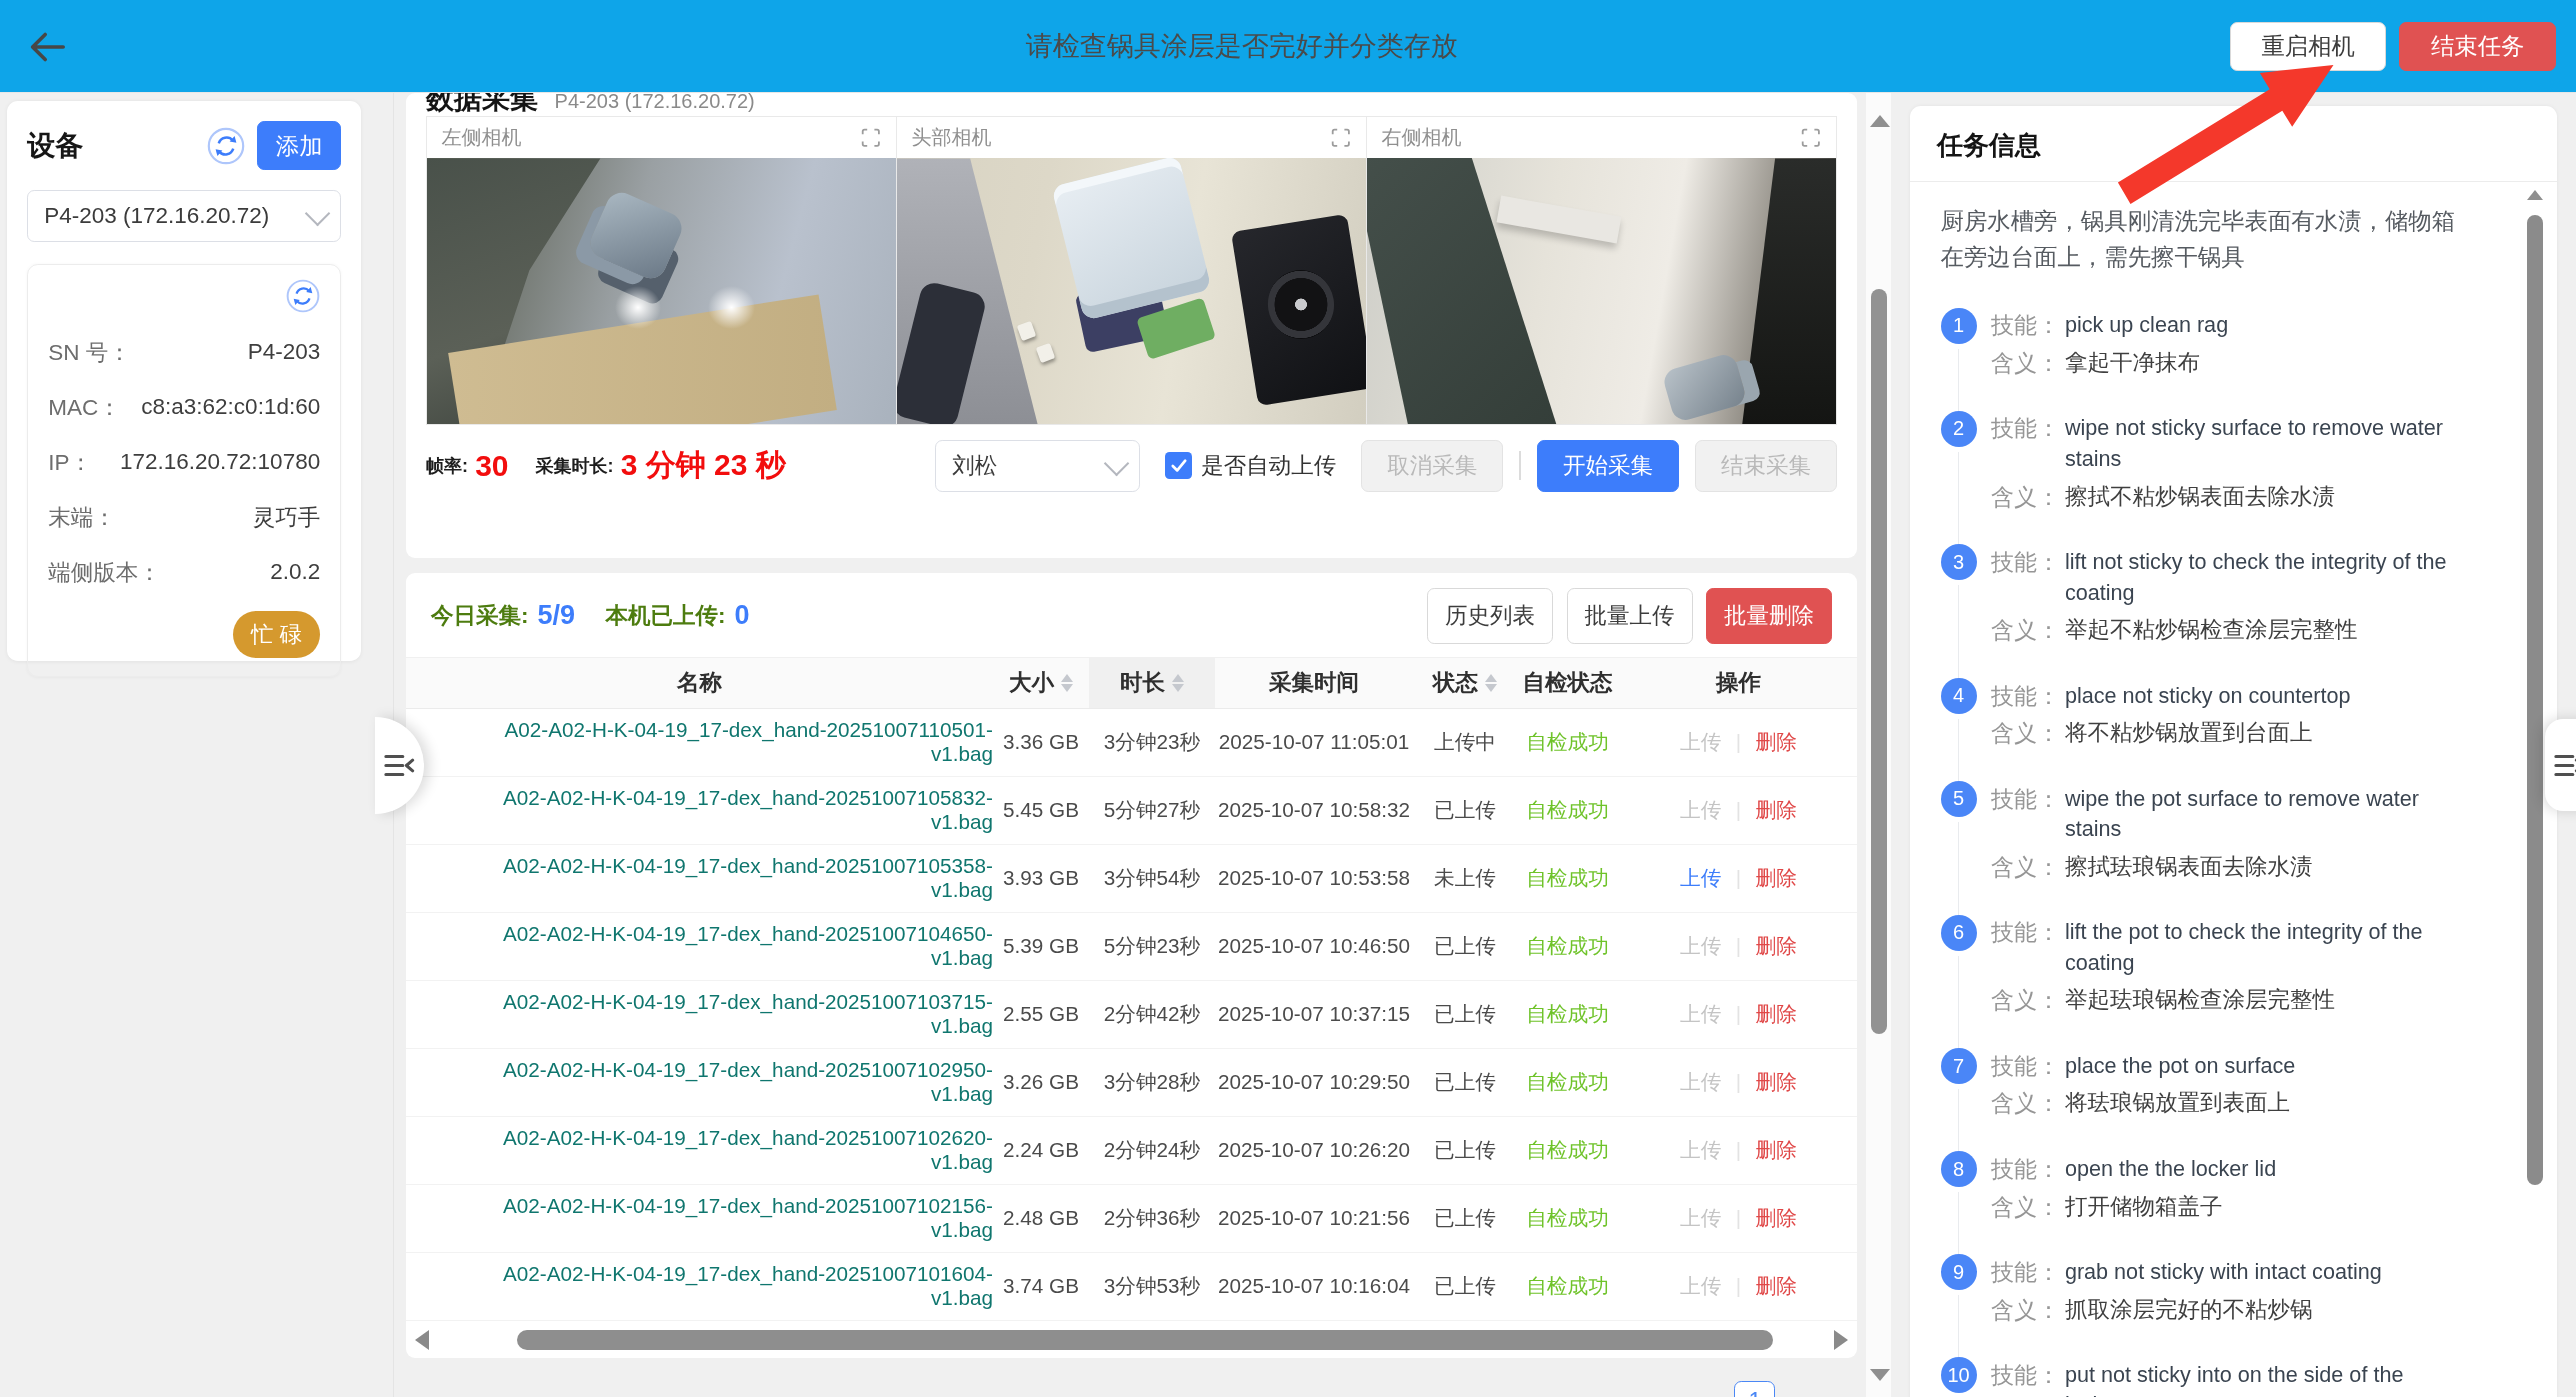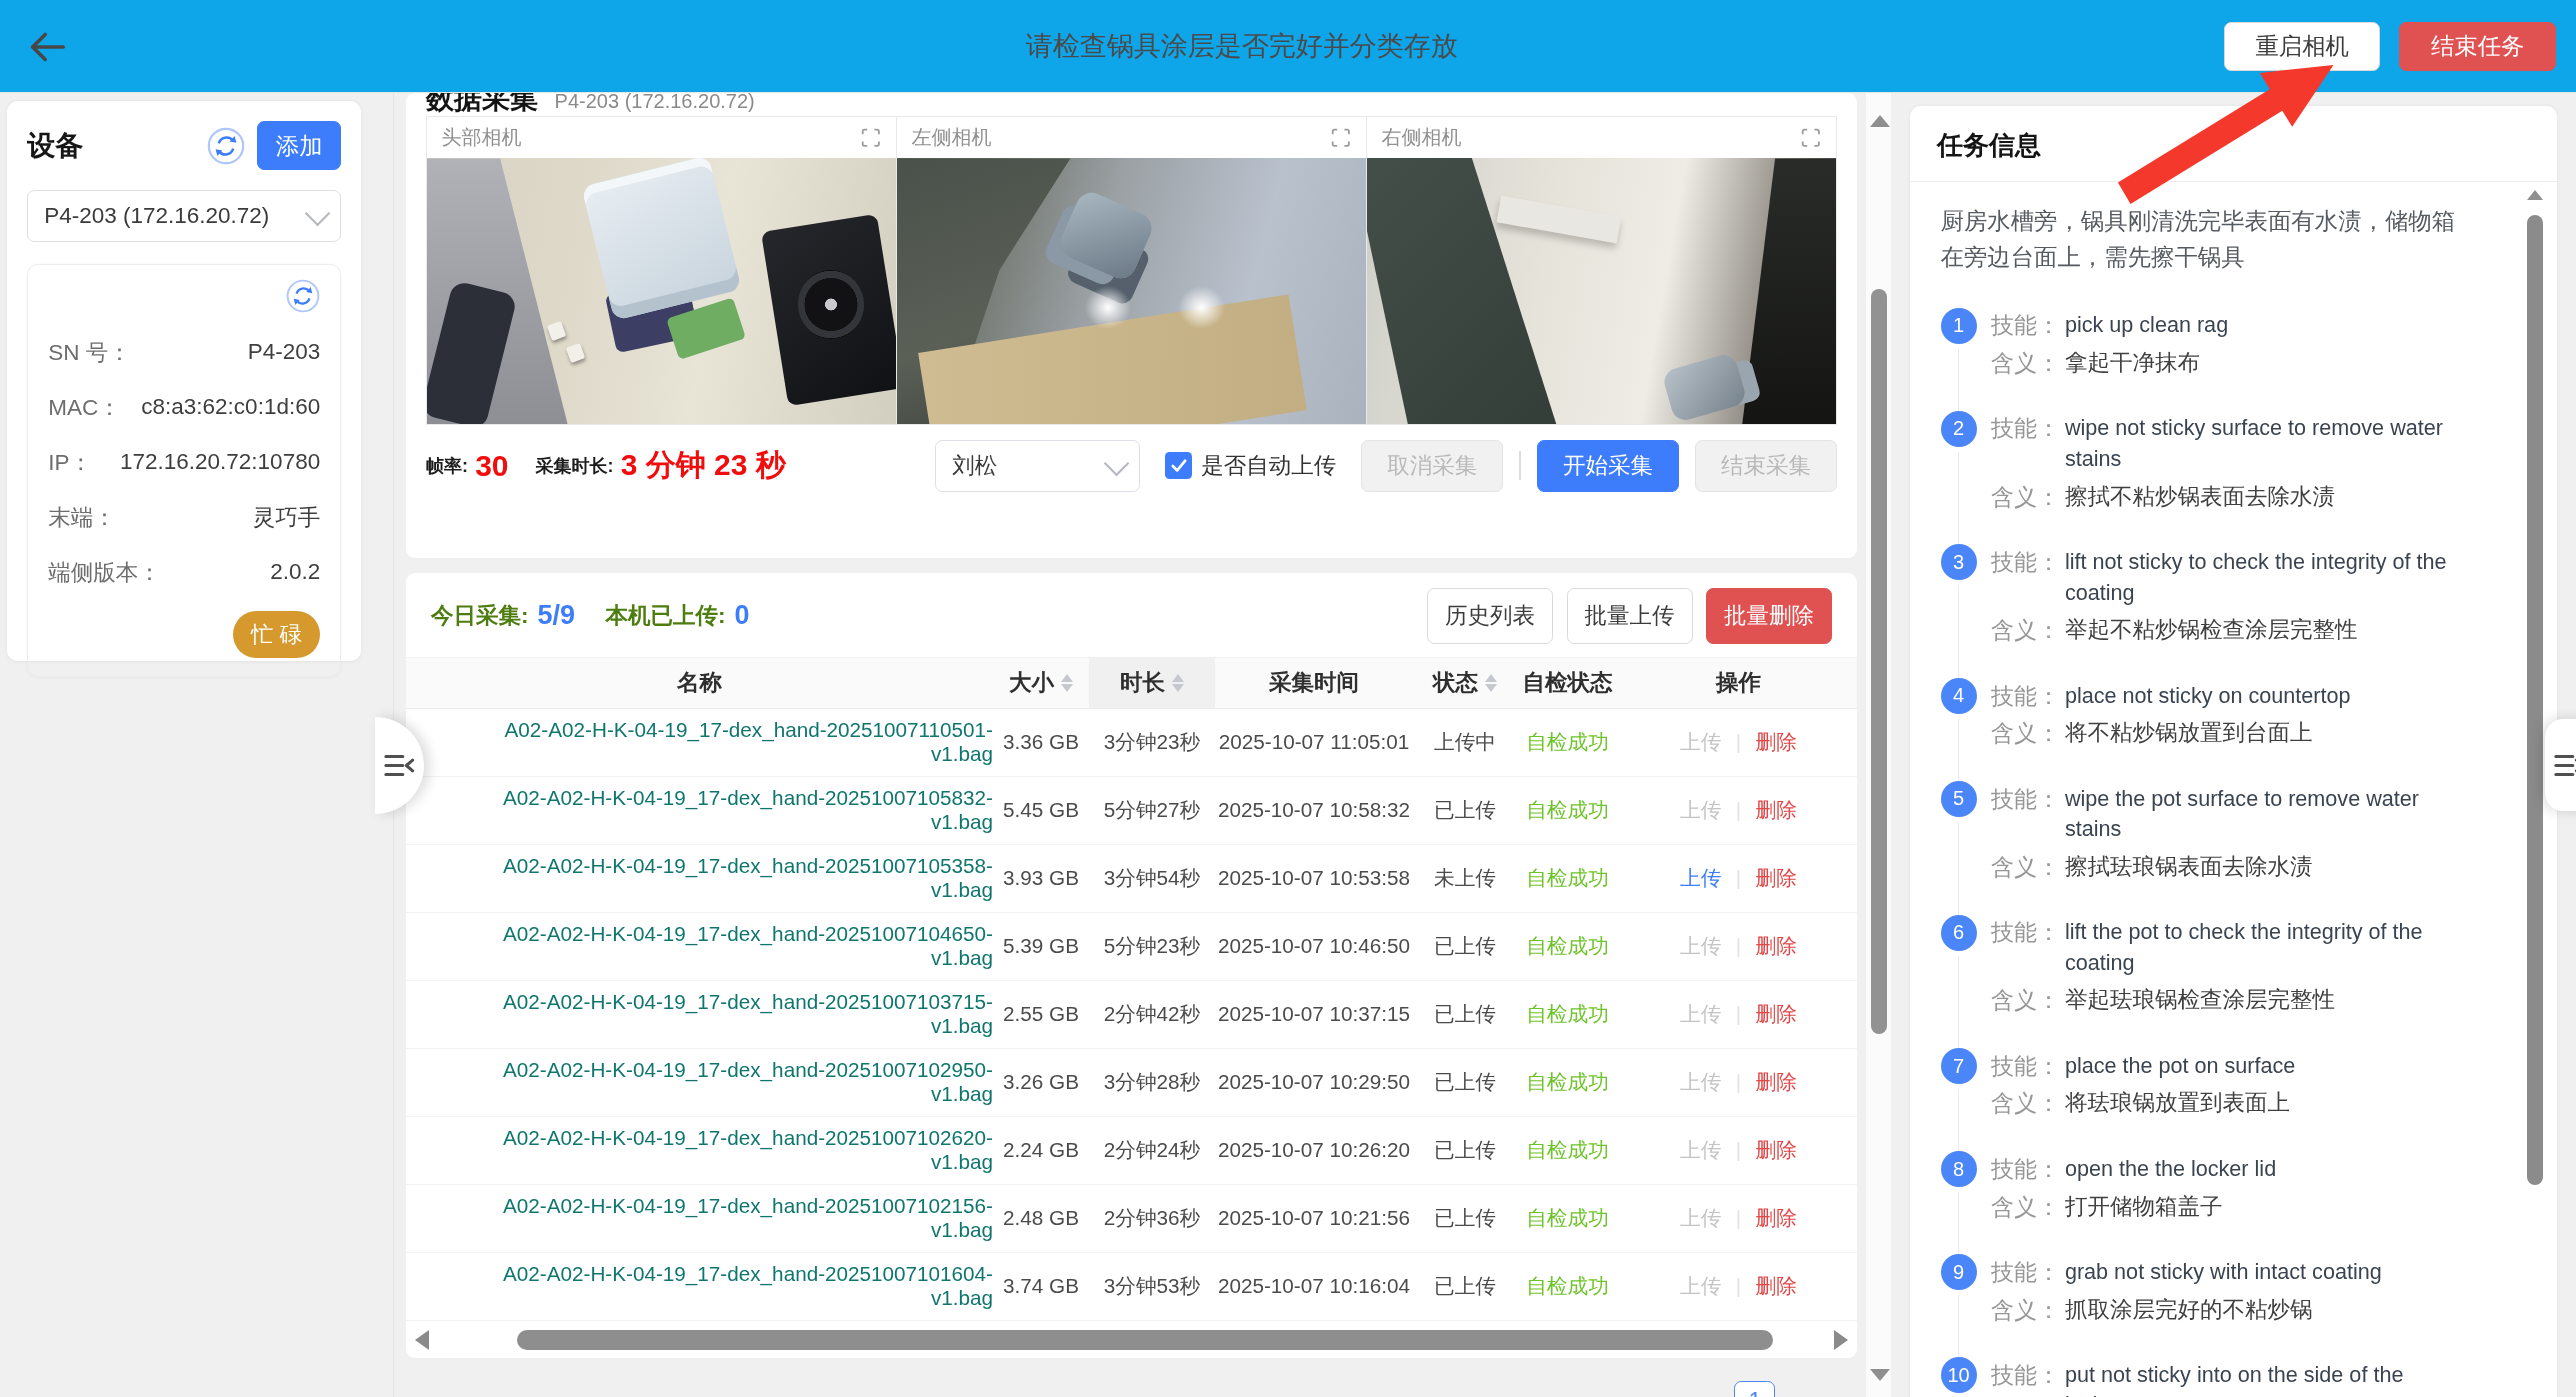--- a/index.html
+++ b/index.html
@@ -4,21 +4,21 @@
 <style>
   * { margin:0; padding:0; box-sizing:border-box; }
   html,body { width:2576px; height:1398px; overflow:hidden; }
   body { font-family:"Liberation Sans","DejaVu Sans",sans-serif; background:#f0f0f0; color:#333; }
   .screen { position:relative; width:2576px; height:1398px; overflow:hidden; background:#f0f0f0; }
 
   
   .topbar { position:absolute; left:0; top:0; width:100%; height:93px; background:#0ea5e9; border-bottom:1.8px solid #e7e7e7; z-index:5; }
   .back-btn { position:absolute; left:27px; top:29px; width:40px; height:36px; cursor:pointer; }
   .page-title { position:absolute; left:48.2%; top:50%; transform:translate(-50%,-50%); font-size:27px; color:#4a4a4a; white-space:nowrap; }
-  .topbar-actions { position:absolute; right:20px; top:21.6px; display:flex; gap:19px;align-items:flex-end; }
+  .topbar-actions { position:absolute; right:20px; top:21.6px; display:flex; gap:13px;align-items:flex-end; }
   .btn { display:flex; align-items:center; justify-content:center; border-radius:7.2px; cursor:pointer; white-space:nowrap; }
   .btn-plain { background:#fff; border:0.9px solid #d9d9d9; color:#3c3c3c; }
   .btn-danger { background:#e05252; border:0.9px solid #e05252; color:#fff; }
   .btn-primary { background:#3d7dfb; border:0.9px solid #3d7dfb; color:#fff; }
   .btn-disabled { background:#f1f1f1; border:0.9px solid #e3e3e3; color:#b9b9b9; cursor:default; }
   .topbar-actions .btn { height:49px; padding:0 30.5px; font-size:23.4px; }
 
   
   .sidebar-edge { position:absolute; left:393px; top:93px; bottom:0; width:0.9px; background:#e4e4e4; }
   .side-card { position:absolute; left:7.2px; top:101px; width:354px; height:560px; background:#fff; border-radius:10.8px; box-shadow:0 0.9px 4.5px rgba(0,0,0,.06); padding:20px 20px; z-index:2; }
@@ -241,54 +241,54 @@
   </div>
 
   <section class="card camera-card">
     <div class="section-heading">
       <span class="h-main">数据采集</span>
       <span class="h-sub">P4-203 (172.16.20.72)</span>
     </div>
     <div class="cams">
       <div class="cam">
         <div class="cam-head">
+          <span class="cam-label">左侧相机</span>
+          <svg width="21.6" height="21.6" viewBox="0 0 24 24">
+              <path d="M3 8 V5 a2 2 0 0 1 2-2 H8 M16 3 h3 a2 2 0 0 1 2 2 v3 M21 16 v3 a2 2 0 0 1 -2 2 h-3 M8 21 H5 a2 2 0 0 1 -2 -2 v-3" fill="none" stroke="#9c9c9c" stroke-width="2"></path>
+            </svg>
+        </div>
+        <div class="cam-img cam1-img">
+          <div class="c1-arm"></div>
+          <div class="c1-grip"></div>
+          <div class="c1-board"></div>
+          <div class="c1-glare1"></div>
+          <div class="c1-glare2"></div>
+        </div>
+      </div>
+      <div class="cam">
+        <div class="cam-head">
           <span class="cam-label">头部相机</span>
           <svg width="21.6" height="21.6" viewBox="0 0 24 24">
               <path d="M3 8 V5 a2 2 0 0 1 2-2 H8 M16 3 h3 a2 2 0 0 1 2 2 v3 M21 16 v3 a2 2 0 0 1 -2 2 h-3 M8 21 H5 a2 2 0 0 1 -2 -2 v-3" fill="none" stroke="#9c9c9c" stroke-width="2"></path>
             </svg>
         </div>
         <div class="cam-img cam2-img">
           <div class="c2-floor"></div>
           <div class="c2-arm"></div>
           <div class="c2-navy"></div>
           <div class="c2-box"></div>
           <div class="c2-green"></div>
           <div class="c2-stove"></div>
           <div class="c2-burner"></div>
           <div class="c2-plug p1"></div>
           <div class="c2-plug p2"></div>
         </div>
       </div>
       <div class="cam">
         <div class="cam-head">
-          <span class="cam-label">左侧相机</span>
-          <svg width="21.6" height="21.6" viewBox="0 0 24 24">
-              <path d="M3 8 V5 a2 2 0 0 1 2-2 H8 M16 3 h3 a2 2 0 0 1 2 2 v3 M21 16 v3 a2 2 0 0 1 -2 2 h-3 M8 21 H5 a2 2 0 0 1 -2 -2 v-3" fill="none" stroke="#9c9c9c" stroke-width="2"></path>
-            </svg>
-        </div>
-        <div class="cam-img cam1-img">
-          <div class="c1-arm"></div>
-          <div class="c1-grip"></div>
-          <div class="c1-board"></div>
-          <div class="c1-glare1"></div>
-          <div class="c1-glare2"></div>
-        </div>
-      </div>
-      <div class="cam">
-        <div class="cam-head">
           <span class="cam-label">右侧相机</span>
           <svg width="21.6" height="21.6" viewBox="0 0 24 24">
               <path d="M3 8 V5 a2 2 0 0 1 2-2 H8 M16 3 h3 a2 2 0 0 1 2 2 v3 M21 16 v3 a2 2 0 0 1 -2 2 h-3 M8 21 H5 a2 2 0 0 1 -2 -2 v-3" fill="none" stroke="#9c9c9c" stroke-width="2"></path>
             </svg>
         </div>
         <div class="cam-img cam3-img">
           <div class="c3-dark"></div>
           <div class="c3-shelf"></div>
           <div class="c3-arm"></div>
           <div class="c3-grip"></div>

